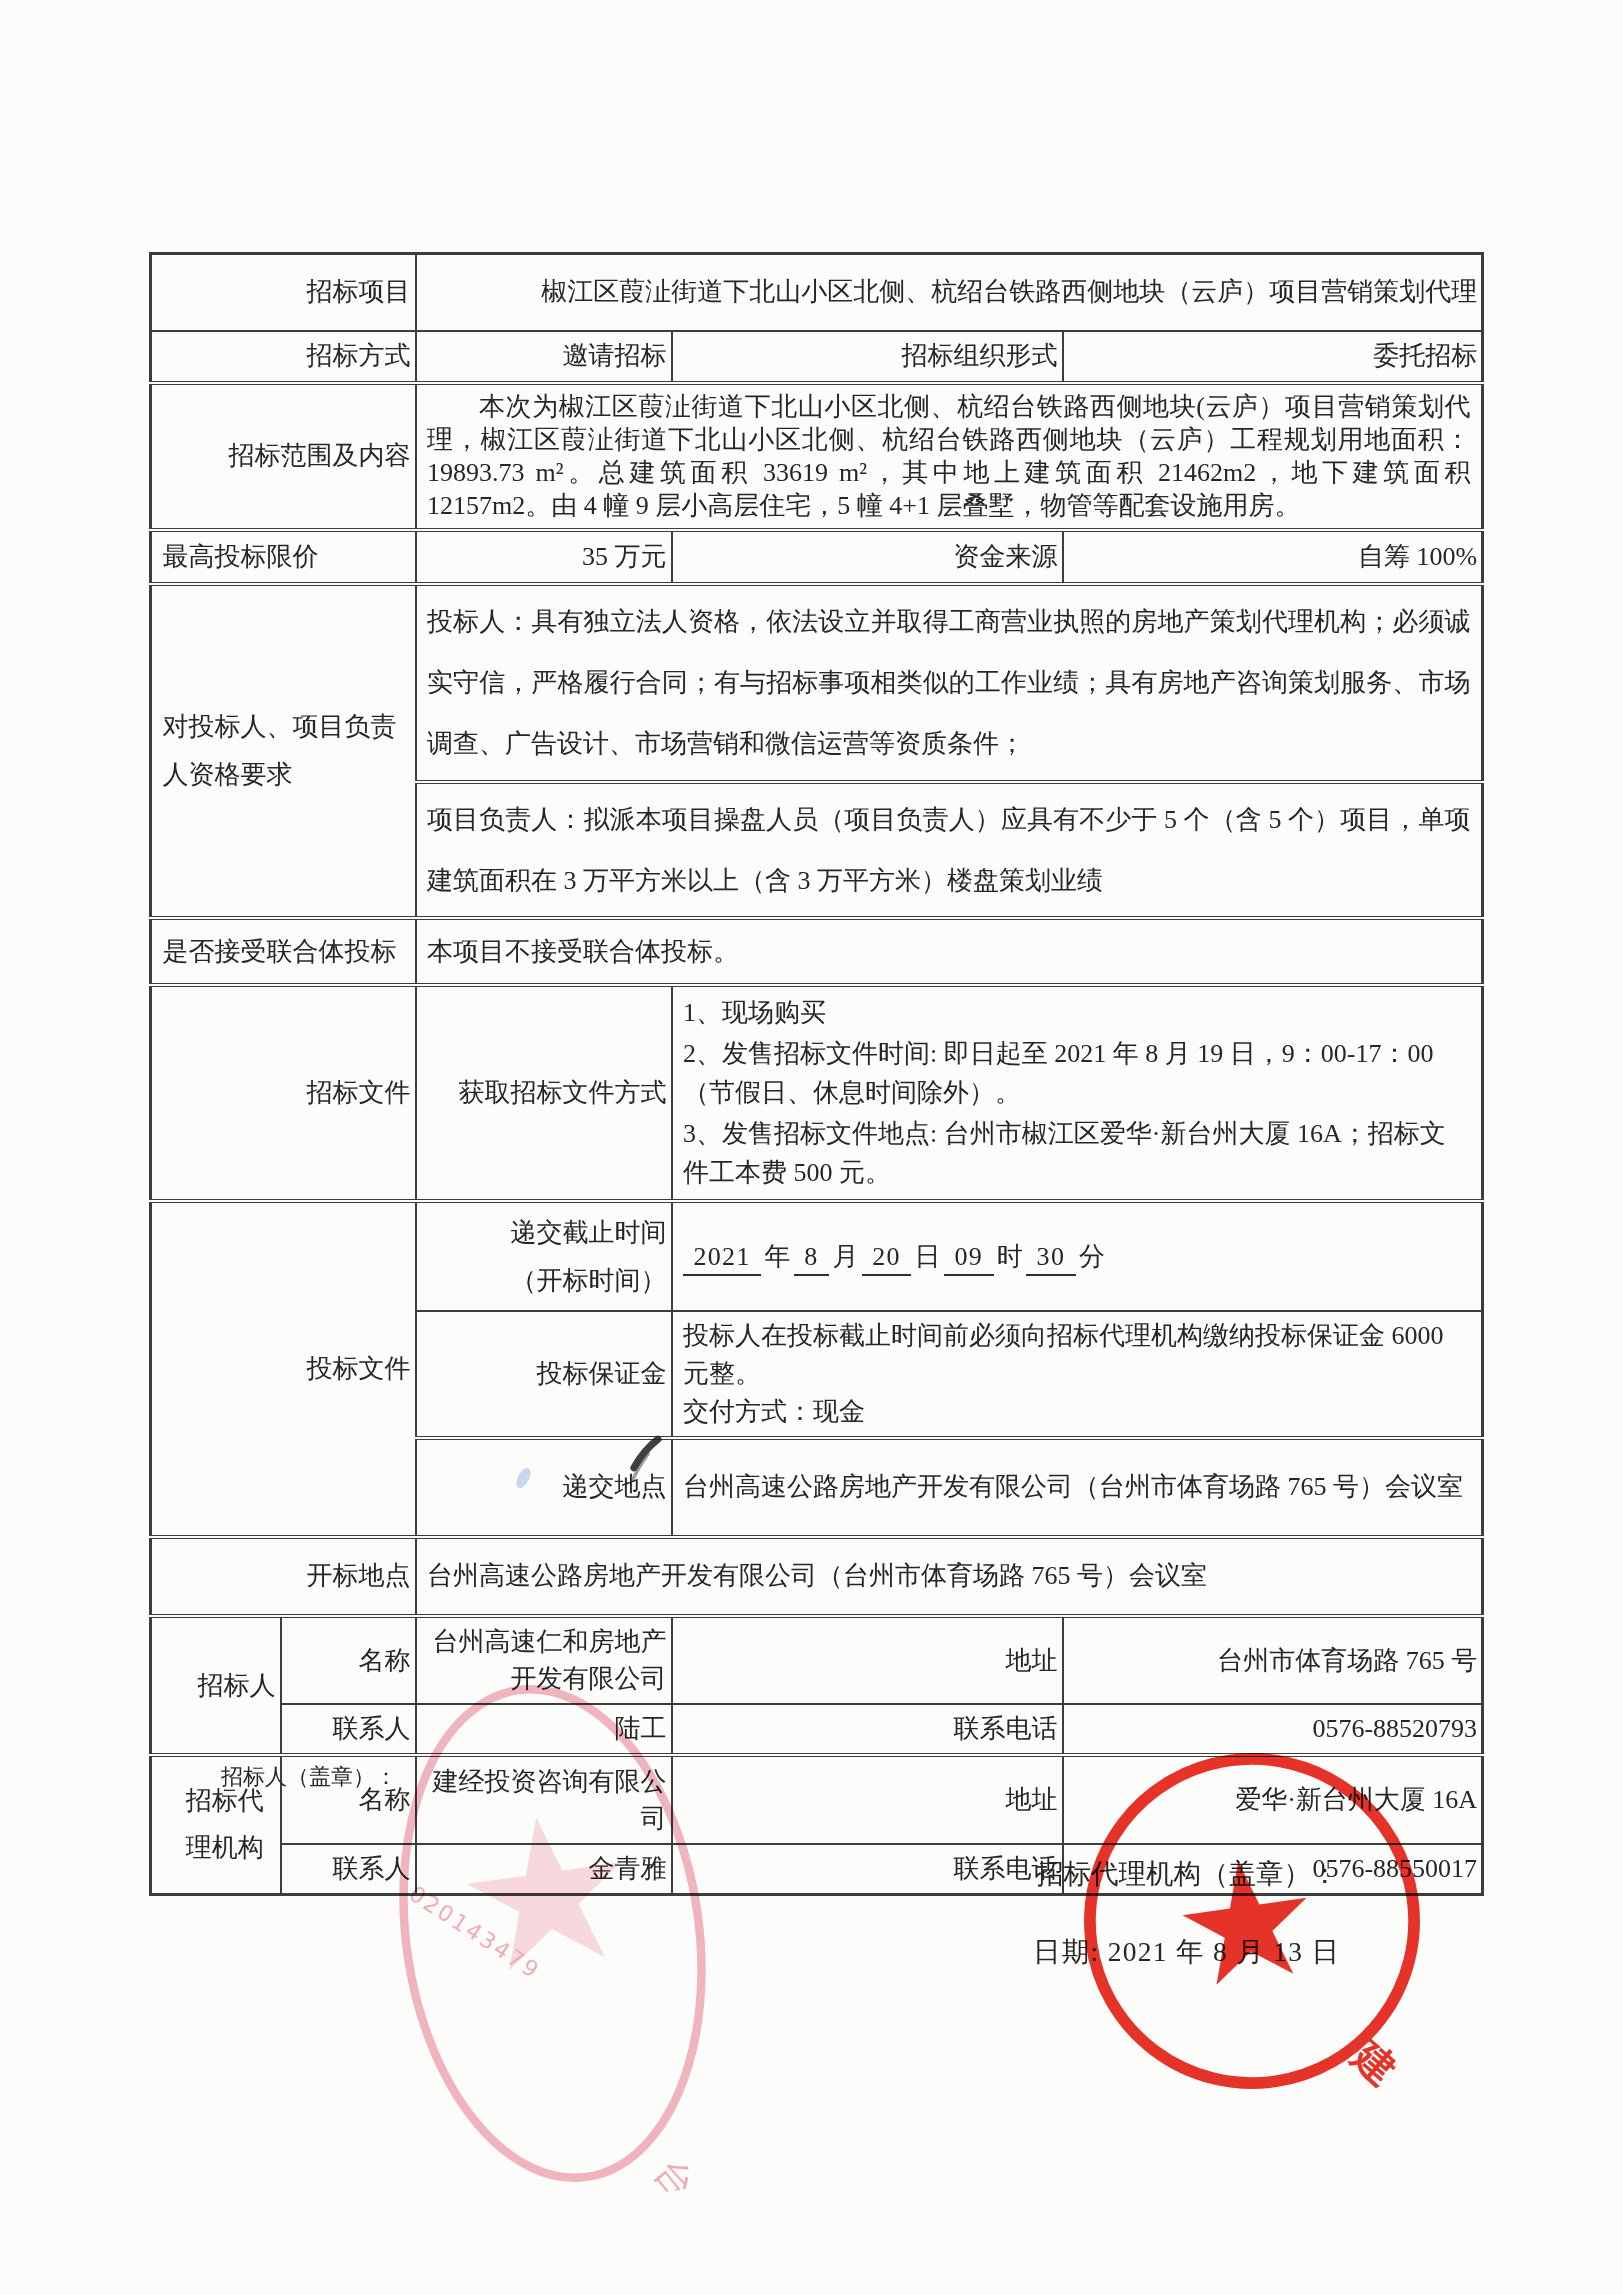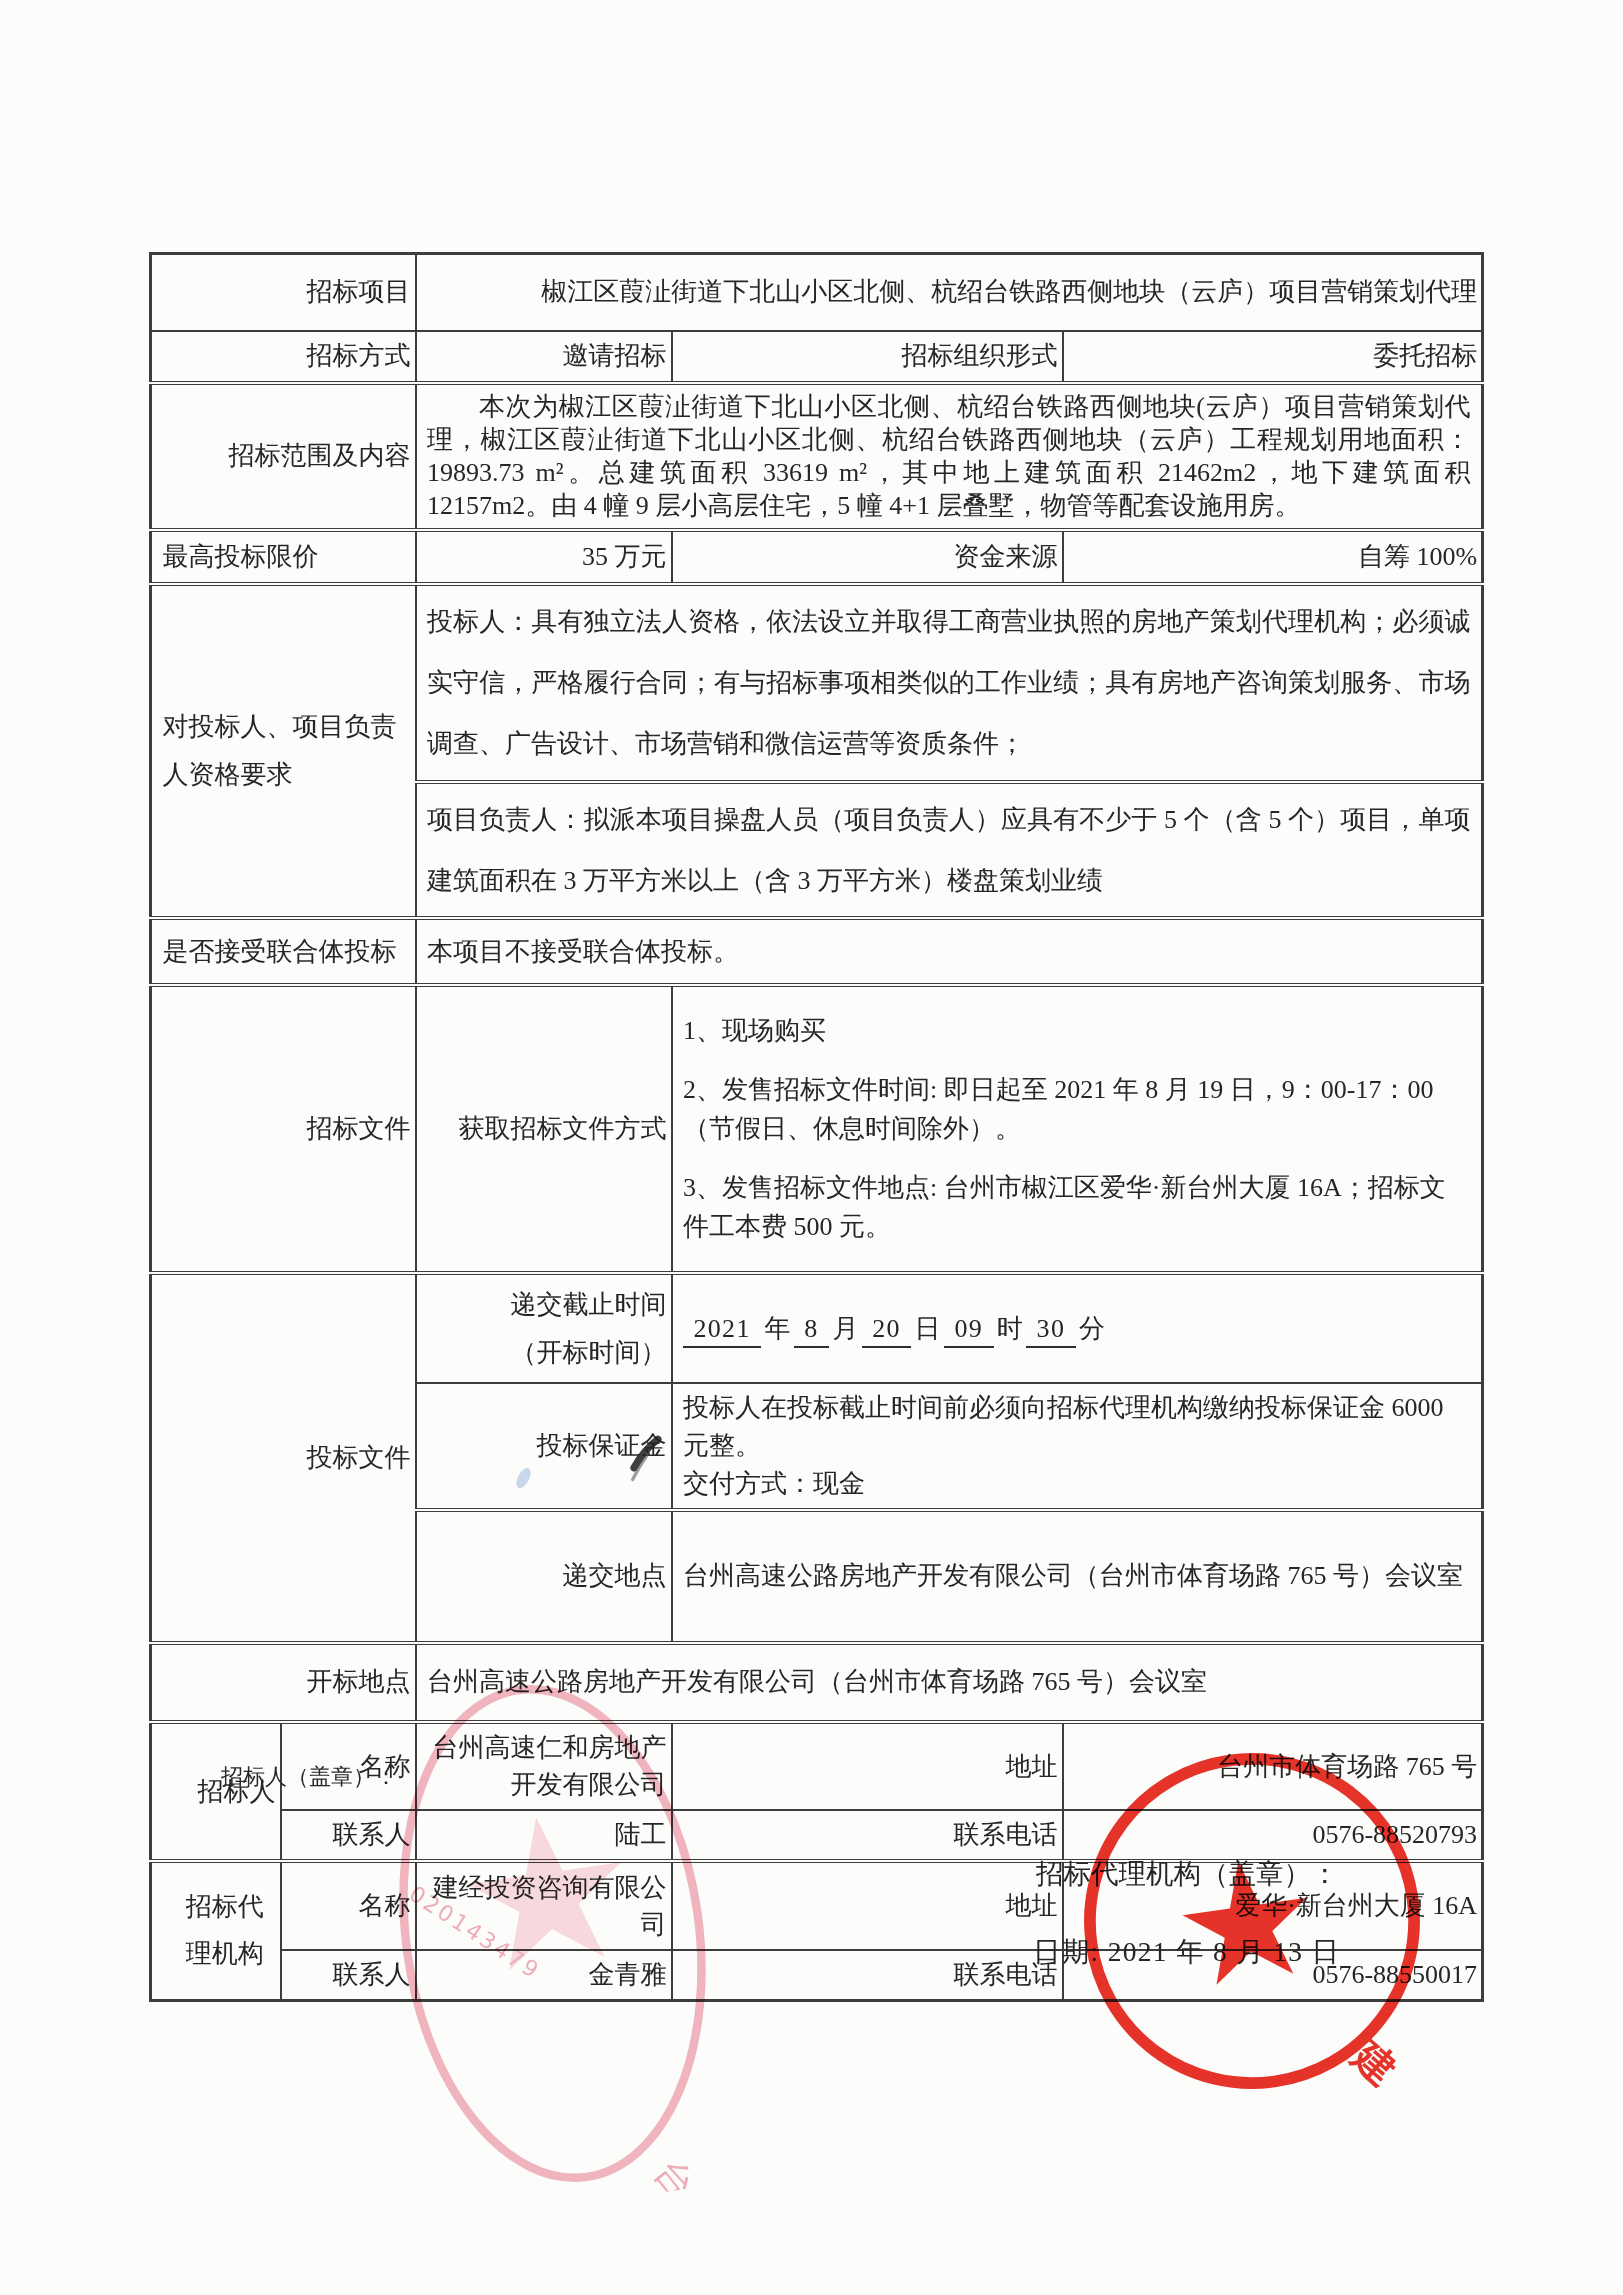--- a/index.html
+++ b/index.html
@@ -18,27 +18,27 @@
     border-collapse:collapse;table-layout:fixed;font-size:26px;
     border:3.3px solid #3d3d3d;
   }
   td{border:2px solid #3d3d3d;vertical-align:middle;padding:5.2px 10.5px;line-height:1.45;}
   tr.sep > td{border-top:4.6px double #3d3d3d;}
   .c{text-align:right;padding:5.2px 3.9px;}
   .l{text-align:left;}
   .narrow{padding:5.2px 15.7px;line-height:1.8;}
   .scope-p{text-indent:2em;line-height:1.28;text-align:justify;}
   .qual{line-height:2.35;text-align:justify;}
-  .items div{line-height:1.52;margin:19px 0;}
+  .items div{line-height:1.52;margin:1px 0;}
   .lbl-2line{line-height:1.85;}
   .dl-n{border-bottom:2px solid #2e2e2e;padding:0 10.5px 3.3px;letter-spacing:1.3px;}
   .dl-u{padding:0 3.3px;}
   .rh1{height:77px}.rh2{height:52px}.rh3{height:137px}.rh4{height:54px}
   .rh5a{height:164px}.rh5b{height:136px}.rh6{height:67px}.rh7{height:203px}
-  .rh8{height:110px}.rh9{height:118px}.rh10{height:133px}.rh11{height:79px}
+  .rh8{height:110px}.rh9{height:118px}.rh10{height:99px}.rh11{height:79px}
   .rh12{height:80px}.rh13{height:47px}.rh14{height:84px}.rh15{height:48px}
   
   .seal-left{position:absolute;left:221px;top:1762px;font-size:22px;font-family:Liberation Serif, serif;}
   .seal-right{position:absolute;left:1036px;top:1856px;font-size:27.5px;}
   .date-line{position:absolute;left:1033px;top:1934px;font-size:27.5px;letter-spacing:1.3px;}
   
   .stamp{position:absolute;mix-blend-mode:multiply;pointer-events:none;}
   .stamp-pink{left:376px;top:1662px;opacity:.72;transform:rotate(-8deg);}
   .stamp-red{left:1069px;top:1738px;opacity:.95;transform:rotate(-8deg);}
   .pen-mark{position:absolute;left:622px;top:1434px;}

